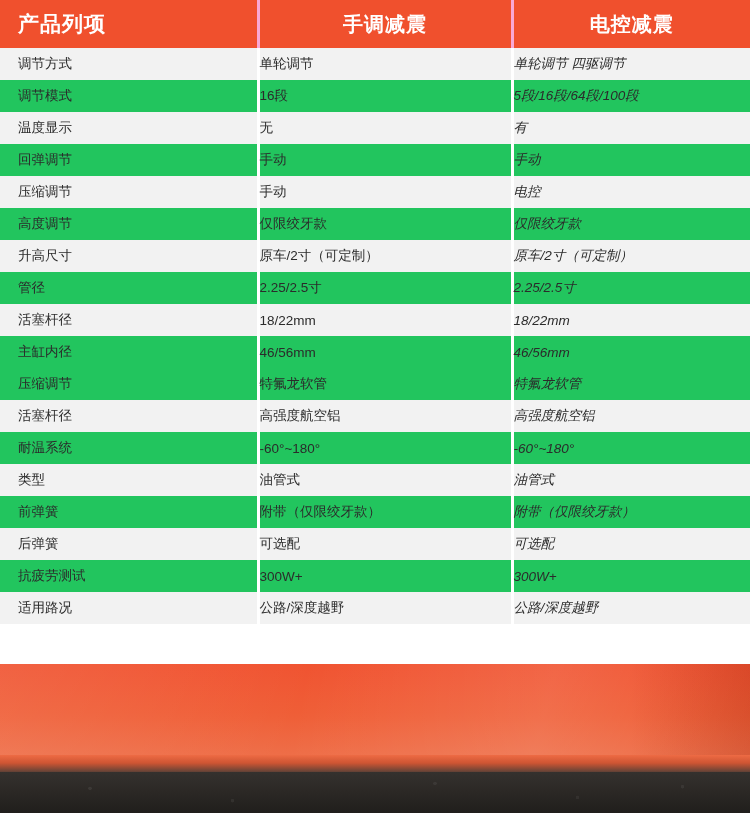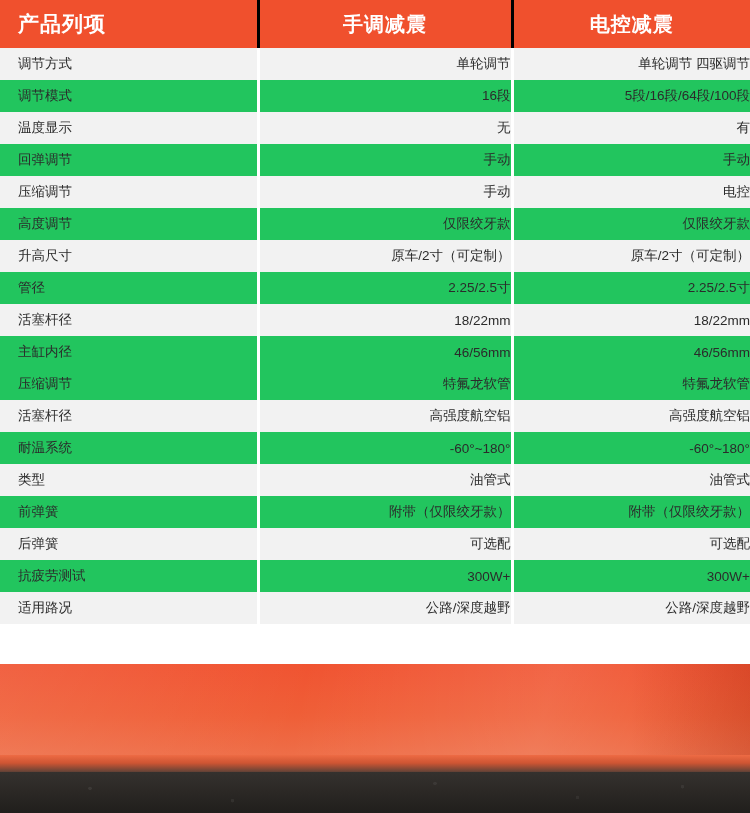--- a/index.html
+++ b/index.html
@@ -37,48 +37,49 @@
   table.spec col.c1 { width: 254px; }
   table.spec col.c2 { width: 238px; }
 
   table.spec thead th {
     height: 48px;
     background: #f0502d;
     color: #ffffff;
     font-size: 20px;
     font-weight: bold;
     letter-spacing: 1px;
-    border-right: 3px solid #000000;
+    border-right: 3px solid #f9a8d4;
     padding: 0;
   }
   table.spec thead th.h0 {
     text-align: left;
     padding-left: 18px;
     font-size: 21px;
   }
   table.spec thead th.h2 {
     border-right: none;
   }
 
   table.spec tbody td {
     height: 32px;
     font-size: 13.5px;
     color: #2b2b2b;
     border-right: 3px solid #ffffff;
     padding: 0;
-    text-align: right;
+    text-align: left;
     white-space: nowrap;
   }
   table.spec tbody td.label {
     text-align: left;
     padding-left: 18px;
     font-family: Liberation Mono, monospace;
   }
   table.spec tbody td.last {
     border-right: none;
+    font-style: italic;
   }
   table.spec tbody tr.odd td { background: #f2f2f2; }
   table.spec tbody tr.even td { background: #22c55e; }
 
   
   .band {
     position: absolute;
     left: 0;
     top: 664px;
     width: 750px;

